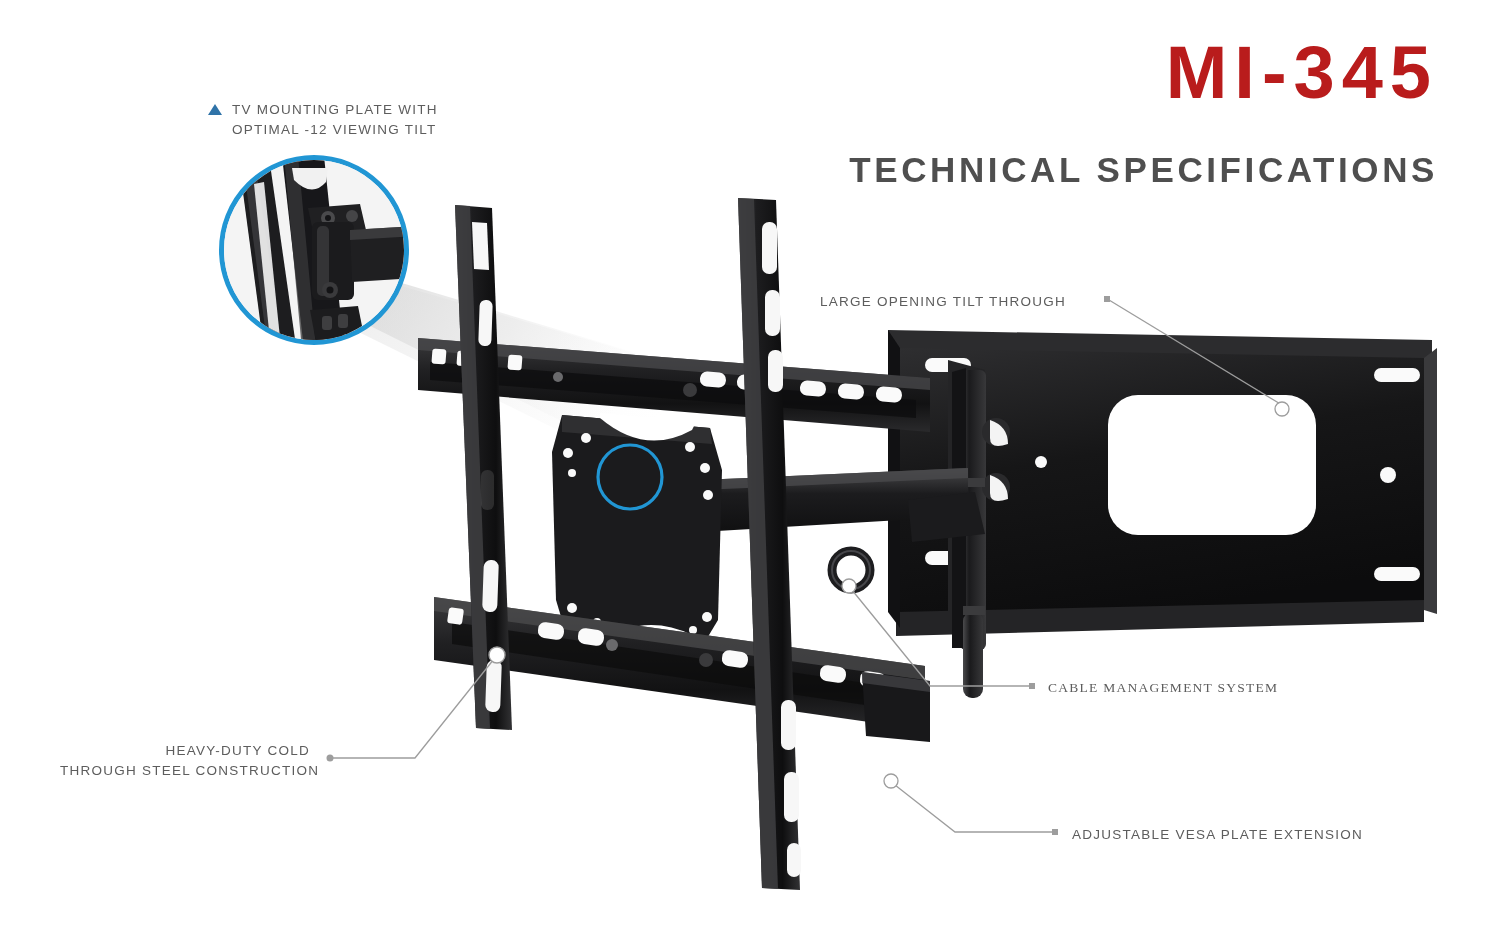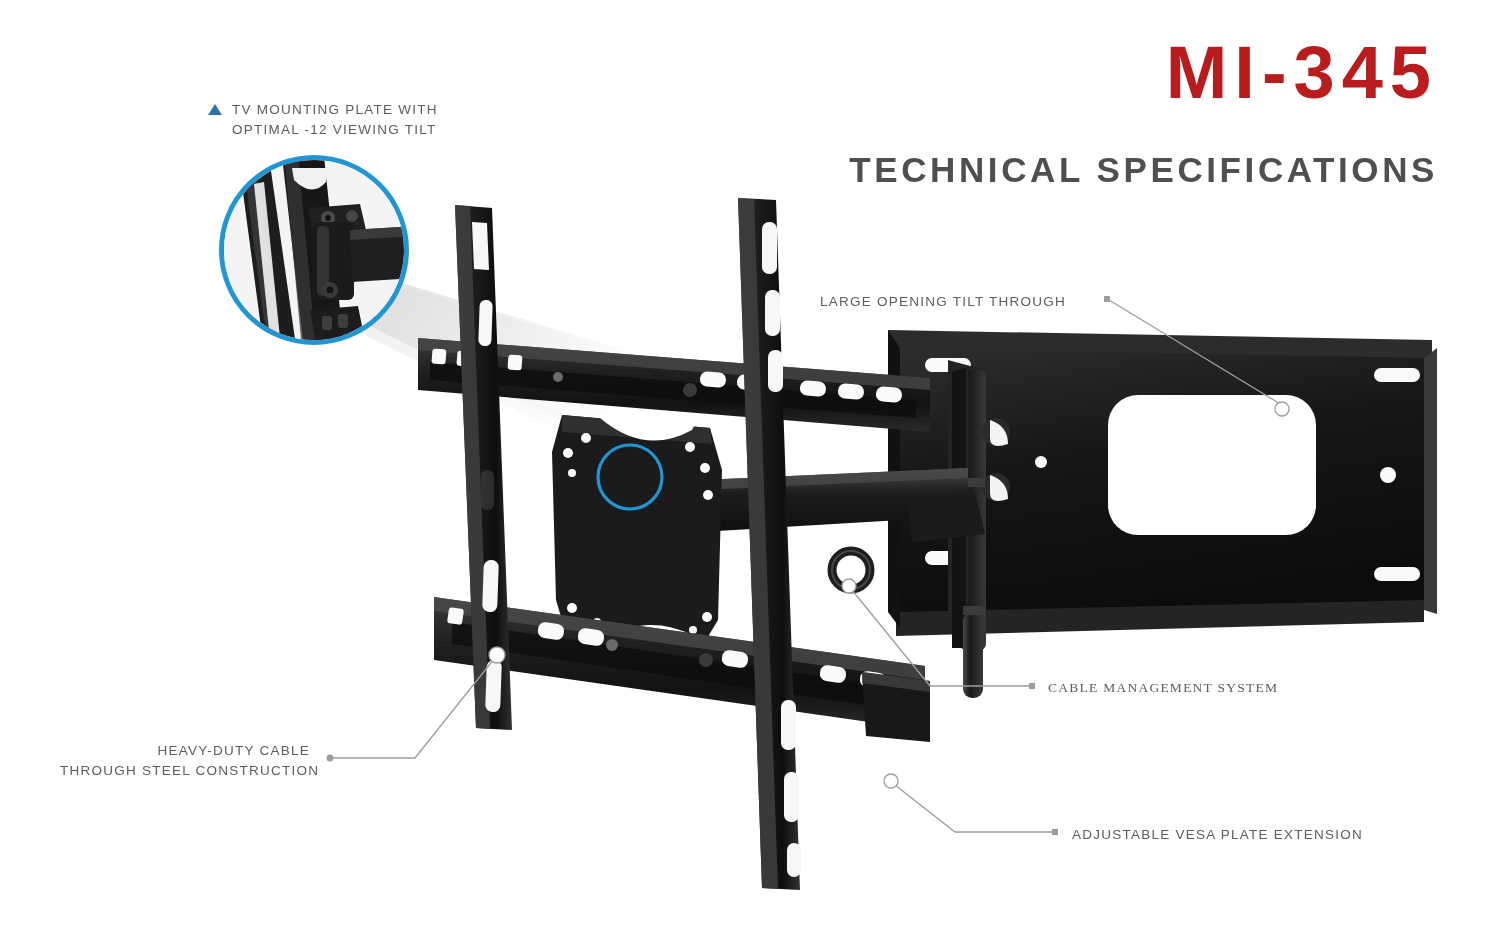--- a/index.html
+++ b/index.html
@@ -300,17 +300,17 @@
 
   <div class="callout c-cable-mgmt">
     <div>CABLE MANAGEMENT SYSTEM</div>
   </div>
 
   <div class="callout c-vesa-ext">
     <div>ADJUSTABLE VESA PLATE EXTENSION</div>
   </div>
 
   <div class="callout c-steel">
-    <div>HEAVY-DUTY CABLE</div>
+    <div>HEAVY-DUTY COLD</div>
     <div>THROUGH STEEL CONSTRUCTION</div>
   </div>
 
 </div>
 
 </body></html>

